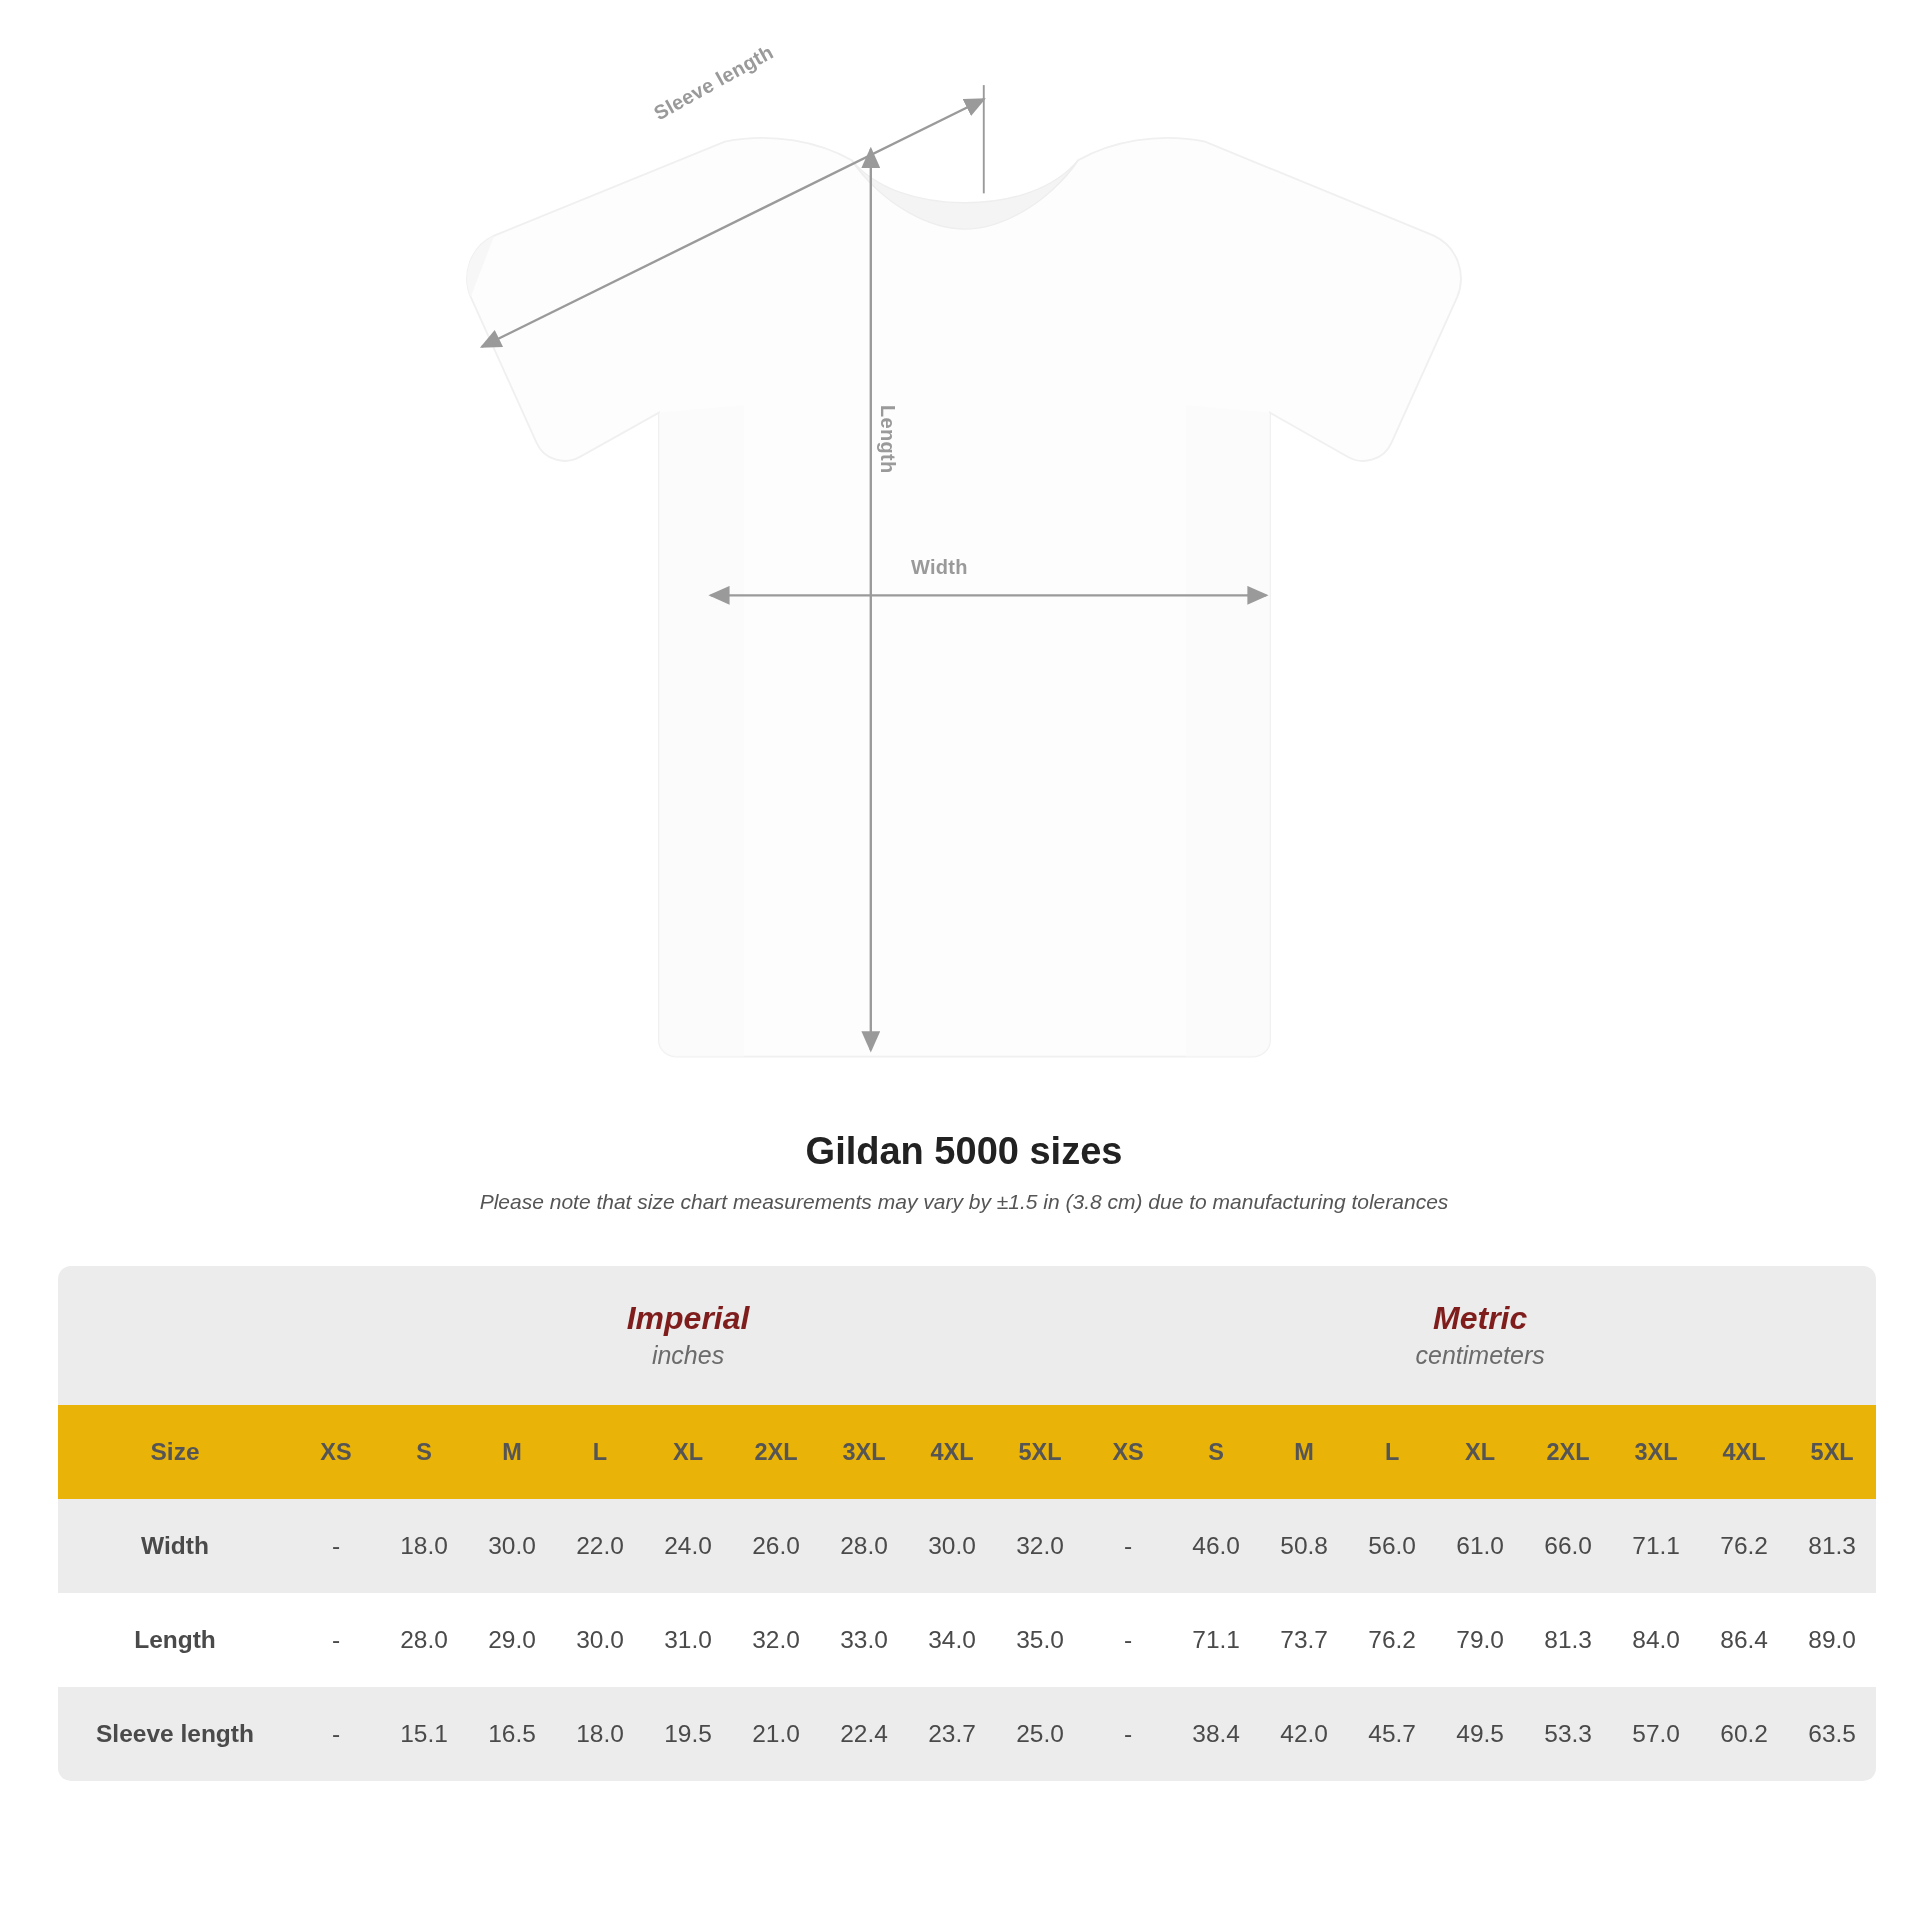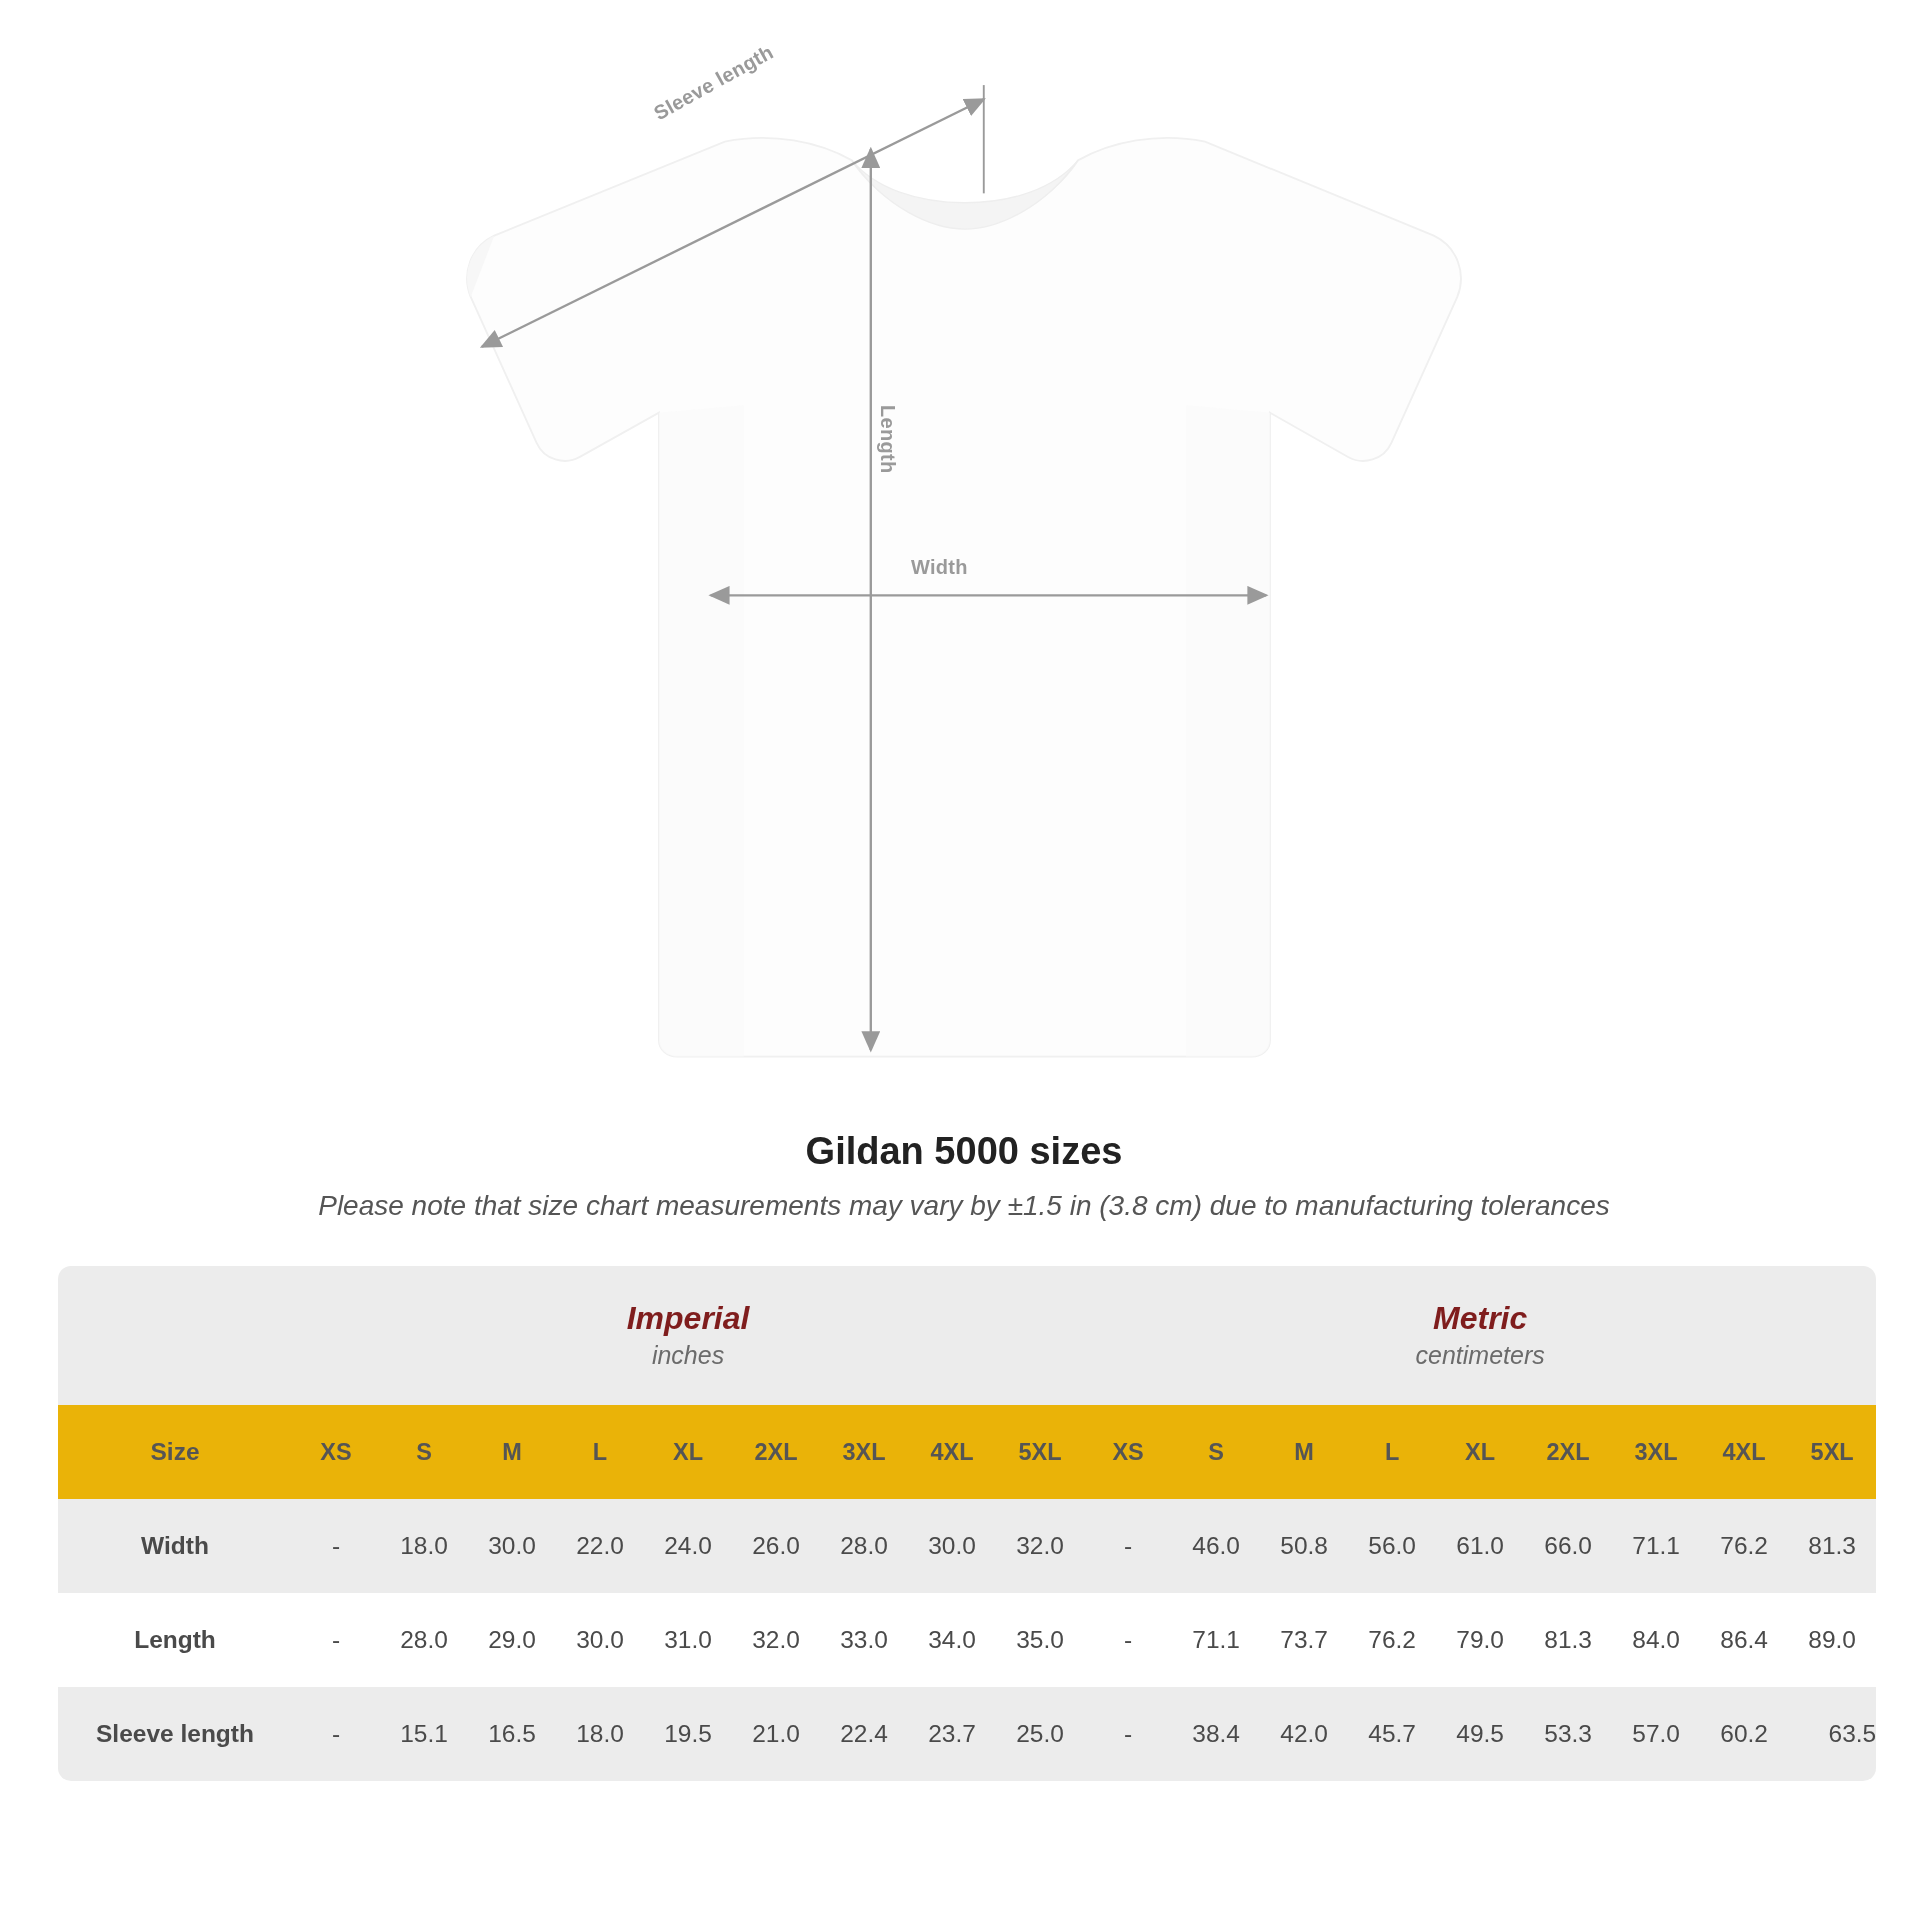--- a/index.html
+++ b/index.html
@@ -67,21 +67,21 @@
     width: 1928px;
     text-align: center;
   }
   .chart-title {
     font-size: 38px;
     font-weight: bold;
     color: #222222;
     margin: 0 0 17px 0;
   }
   .chart-note {
-    font-size: 28px;
+    font-size: 21px;
     font-style: italic;
     color: #555555;
     margin: 0;
   }
 
   
   .table-wrap {
     position: absolute;
     top: 1266px;
     left: 58px;
@@ -159,21 +159,20 @@
   .data-row td.rowhead {
     font-weight: bold;
     color: #4a4a4a;
     font-size: 24.5px;
   }
   .data-row:last-child td:first-child {
     border-bottom-left-radius: 13px;
   }
   .data-row:last-child td:last-child {
     border-bottom-right-radius: 13px;
-    text-align: right;
   }
   col.c-head { width: 234px; }
   col.c-cell { width: 88px; }
 </style>
 </head>
 <body>
 
 <div class="page">
 
   <div class="illustration">

